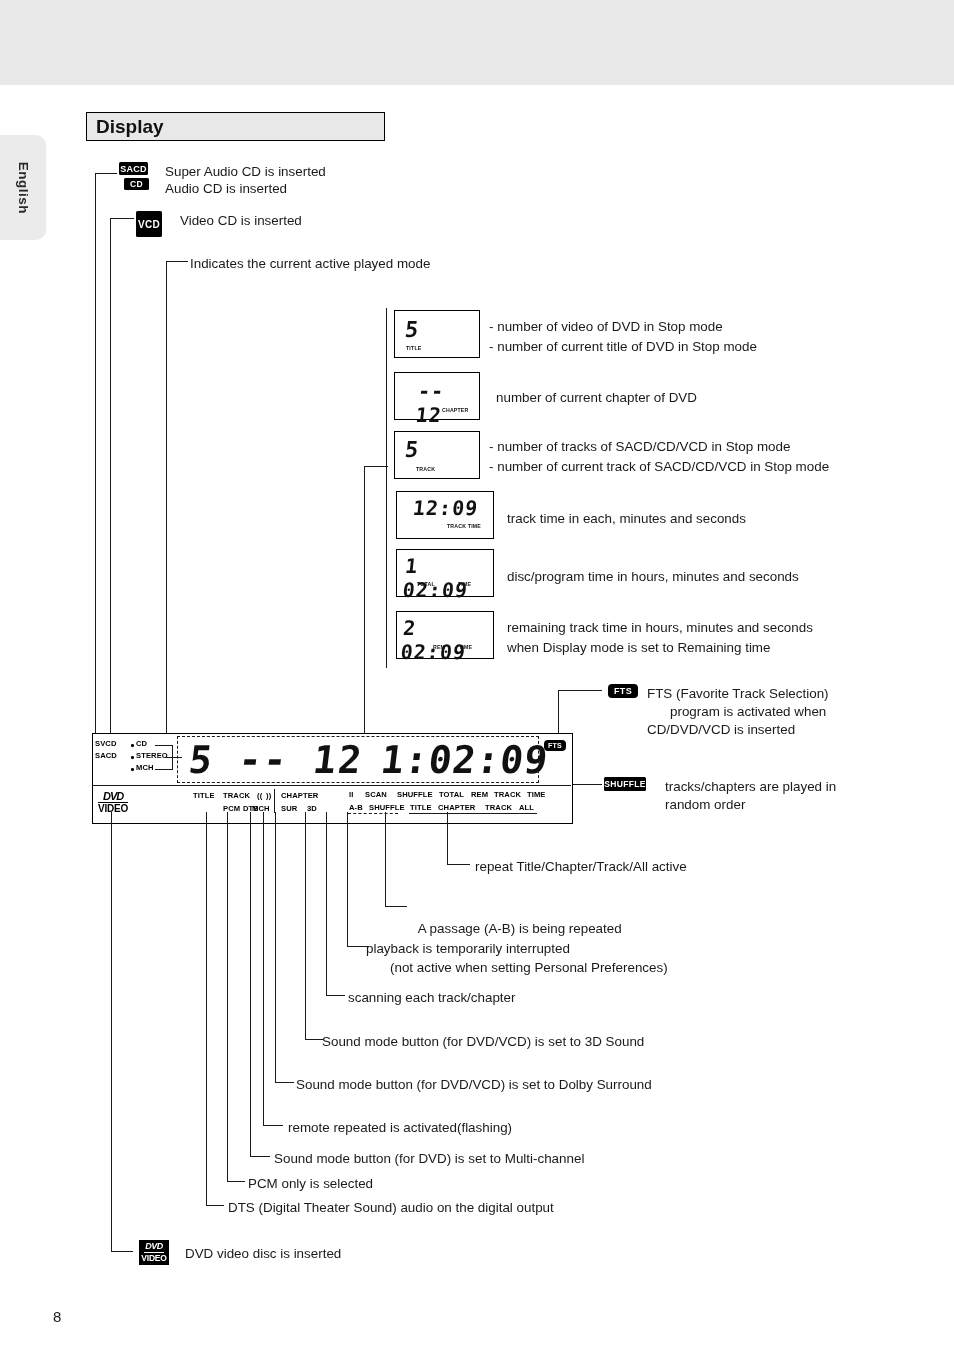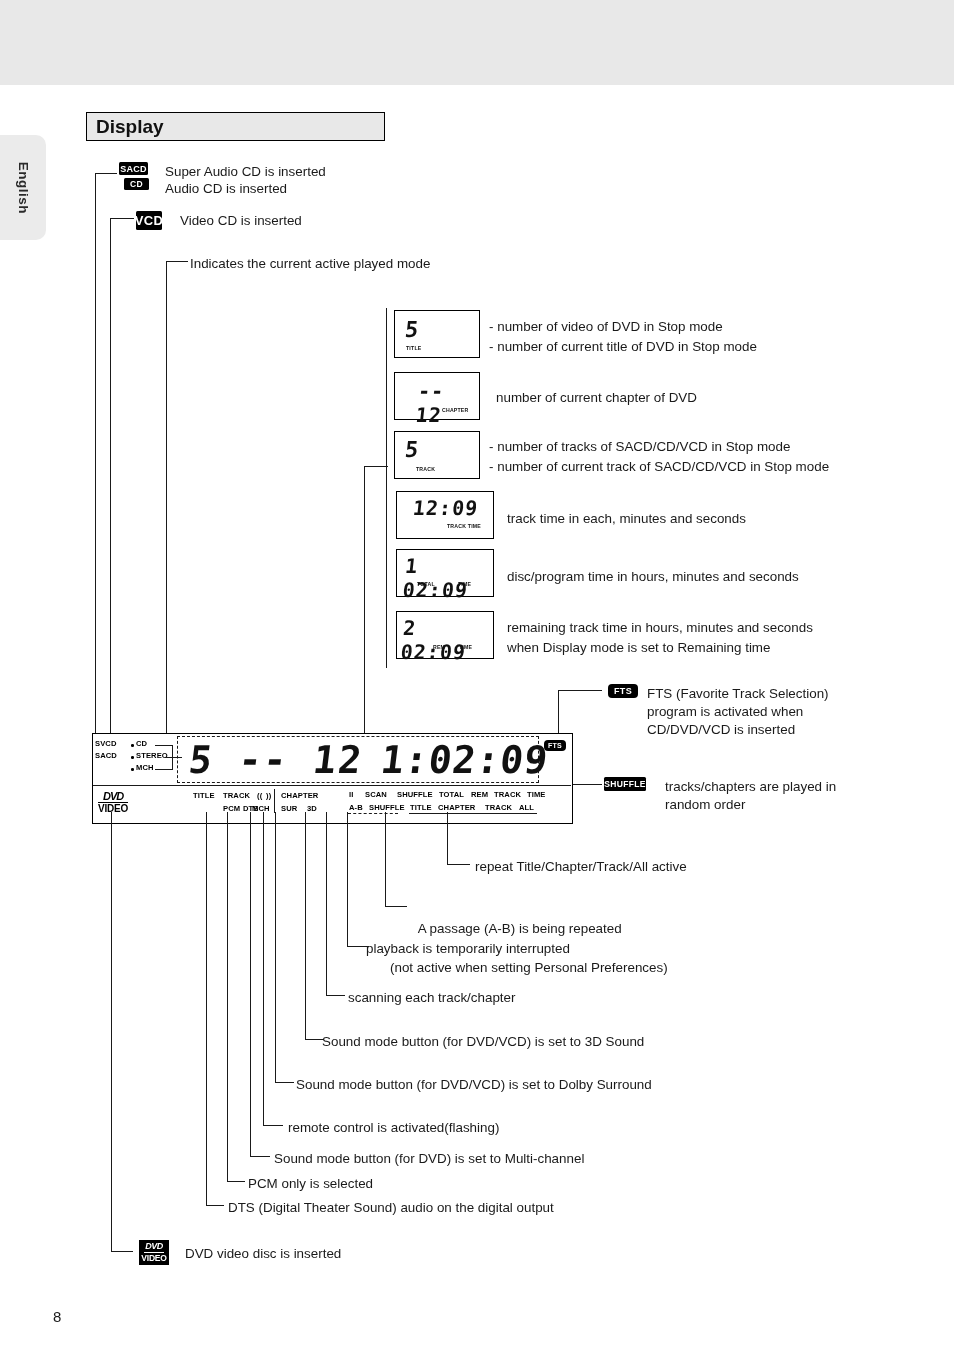--- a/index.html
+++ b/index.html
@@ -104,21 +104,21 @@
 <div class="title-box">
   <span>Display</span>
 </div>
 
 <div class="badge" style="left:119px; top:162px; width:29px; height:13px; font-size:9px;">SACD</div>
 <div class="txt" style="left:165px; top:162px;">Super Audio CD is inserted</div>
 
 <div class="badge" style="left:124px; top:178px; width:25px; height:12px; font-size:8.5px;">CD</div>
 <div class="txt" style="left:165px; top:179px;">Audio CD is inserted</div>
 
-<div class="badge" style="left:136px; top:211px; width:26px; height:19px; font-size:13px;">VCD</div>
+<div class="badge" style="left:136px; top:211px; width:26px; height:26px; font-size:10px;">VCD</div>
 <div class="txt" style="left:180px; top:211px;">Video CD is inserted</div>
 
 <div class="txt" style="left:190px; top:254px;">Indicates the current active played mode</div>
 
 <div class="ln lnh" style="left:95px; top:173px; width:22px;"></div>
 <div class="ln lnv" style="left:95px; top:173px; height:590px;"></div>
 
 <div class="ln lnh" style="left:110px; top:218px; width:24px;"></div>
 <div class="ln lnv" style="left:110px; top:218px; height:545px;"></div>
 
@@ -167,21 +167,21 @@
   <div class="caplbl" style="left:36px; top:32px;">REM</div>
   <div class="caplbl" style="left:62px; top:32px;">TIME</div>
 </div>
 <div class="txt" style="left:507px; top:618px;">remaining track time in hours, minutes and seconds</div>
 <div class="txt" style="left:507px; top:638px;">when Display mode is set to Remaining time</div>
 
 <div class="ln lnv" style="left:558px; top:690px; height:78px;"></div>
 <div class="ln lnh" style="left:558px; top:690px; width:44px;"></div>
 <div class="badge rnd" style="left:608px; top:684px; width:30px; height:14px; font-size:9px;">FTS</div>
 <div class="txt" style="left:647px; top:684px;">FTS (Favorite Track Selection)</div>
-<div class="txt" style="left:647px; top:702px;text-align:center;">program is activated when</div>
+<div class="txt" style="left:670px; top:702px;text-align:center;">program is activated when</div>
 <div class="txt" style="left:647px; top:720px;">CD/DVD/VCD is inserted</div>
 
 <div class="ln lnh" style="left:530px; top:784px; width:72px;"></div>
 <div class="badge" style="left:604px; top:777px; width:42px; height:14px; font-size:8.5px;">SHUFFLE</div>
 <div class="txt" style="left:665px; top:777px;">tracks/chapters are played in</div>
 <div class="txt" style="left:665px; top:795px;">random order</div>
 
 <div class="panel">
 
   <div class="panel-inner-line" style="left:0; top:51px; width:478px;"></div>
@@ -277,21 +277,21 @@
 <div class="ln lnv" style="left:305px; top:812px; height:228px;"></div>
 <div class="ln lnh" style="left:305px; top:1039px; width:19px;"></div>
 <div class="txt" style="left:322px; top:1032px;">Sound mode button (for DVD/VCD) is set to 3D Sound</div>
 
 <div class="ln lnv" style="left:275px; top:812px; height:271px;"></div>
 <div class="ln lnh" style="left:275px; top:1082px; width:19px;"></div>
 <div class="txt" style="left:296px; top:1075px;">Sound mode button (for DVD/VCD) is set to Dolby Surround</div>
 
 <div class="ln lnv" style="left:263px; top:812px; height:314px;"></div>
 <div class="ln lnh" style="left:263px; top:1125px; width:20px;"></div>
-<div class="txt" style="left:288px; top:1118px;">remote control is activated(flashing)</div>
+<div class="txt" style="left:288px; top:1118px;">remote repeated is activated(flashing)</div>
 
 <div class="ln lnv" style="left:250px; top:812px; height:345px;"></div>
 <div class="ln lnh" style="left:250px; top:1156px; width:20px;"></div>
 <div class="txt" style="left:274px; top:1149px;">Sound mode button (for DVD) is set to Multi-channel</div>
 
 <div class="ln lnv" style="left:227px; top:812px; height:370px;"></div>
 <div class="ln lnh" style="left:227px; top:1181px; width:18px;"></div>
 <div class="txt" style="left:248px; top:1174px;">PCM only is selected</div>
 
 <div class="ln lnv" style="left:206px; top:812px; height:394px;"></div>

